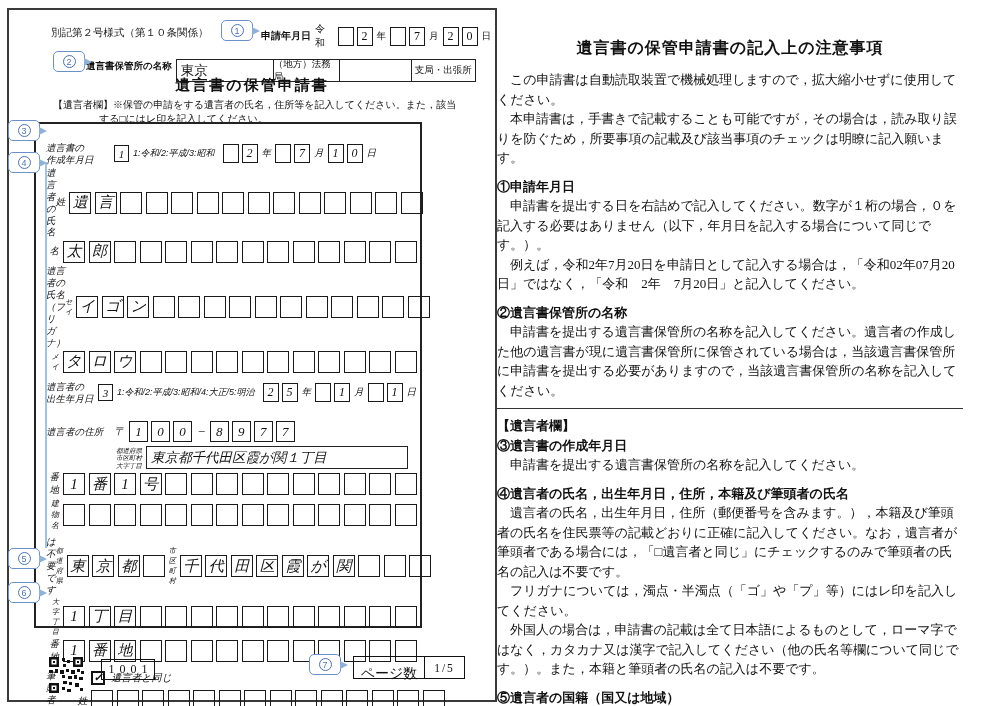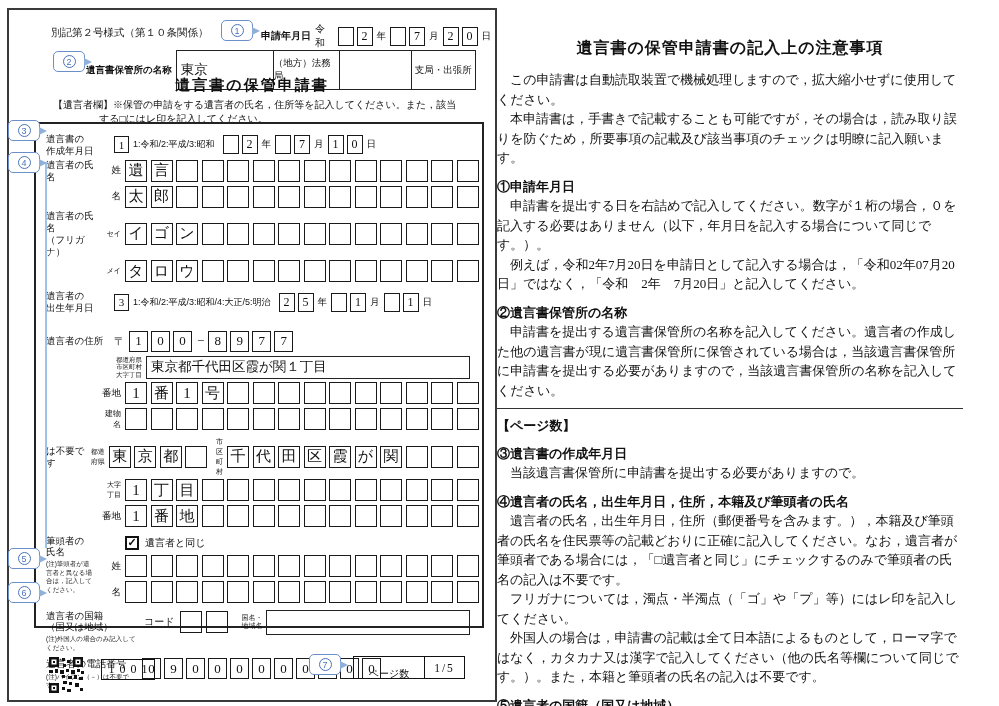--- a/index.html
+++ b/index.html
@@ -11,36 +11,36 @@
                background:#fff; border:2px solid #3a3a3a; }
 
   .form-code { position:absolute; left:42px; top:16px; font-size:10.5px; color:#222; }
 
   .app-date-row { position:absolute; left:252px; top:12px; display:flex; align-items:center; }
   .app-date-label { font-size:10px; font-weight:bold; margin-right:4px; white-space:nowrap; }
   .era-text { font-size:10px; margin-right:4px; }
 
   .office-row { position:absolute; left:77px; top:40px; display:flex; align-items:center; }
   .office-label { font-size:9.5px; font-weight:bold; margin-right:4px; white-space:nowrap; }
-  .office-table { display:flex; border:1.5px solid #222; height:40px; }
+  .office-table { display:flex; border:1.5px solid #222; height:23px;margin-top:9px; }
   .office-cell { display:flex; align-items:center; justify-content:center; font-size:9.5px; }
   .office-cell + .office-cell { border-left:1.5px solid #222; }
   .office-value { width:96px; justify-content:flex-start; padding-left:4px;
                   font-family:"Liberation Serif", serif; font-size:13.5px; }
   .office-c2 { width:66px; }
   .office-c3 { width:72px; }
   .office-c4 { width:64px; }
 
   .main-title { position:absolute; left:0; top:66px; width:100%; text-align:center;
                 font-size:15px; font-weight:bold; letter-spacing:2px; }
   .form-note { position:absolute; left:44px; top:88px; width:408px; font-size:10px;
                line-height:1.35; padding-left:46px; text-indent:-46px; }
 
-  .big-box { position:absolute; left:25px; top:112px; width:450px; height:506px;
-             border:2px solid #222; padding-top:7px; }
+  .big-box { position:absolute; left:25px; top:112px; width:388px; height:506px;
+             border:2px solid #222; padding-top:16px;font-style:italic; }
 
   .brow { display:flex; align-items:center; margin:1px 0 1px 10px; min-height:25px; }
   .lbl  { width:68px; font-size:9.5px; line-height:1.25; }
   .sub  { width:32px; text-align:right; padding-right:4px; font-size:9.5px; }
   .sub.tiny  { font-size:7px; }
   .sub2 { width:100px; text-align:right; padding-right:4px; font-size:6.5px; line-height:1.15; }
   .boxes { display:flex; }
 
   .cbox { width:22px; height:22px; border:1.6px solid #1a1a1a; margin-right:3.5px;
           display:flex; align-items:center; justify-content:center;
@@ -88,21 +88,21 @@
 
   
   .qr { position:absolute; left:40px; top:645px; }
   .code-box { position:absolute; left:92px; top:649px; width:54px; height:21px;
               border:1.6px solid #111; display:flex; align-items:center; justify-content:center;
               font-family:"Liberation Serif", serif; font-size:12px; letter-spacing:5px;
               padding-left:5px; }
   .page-table { position:absolute; left:344px; top:646px; display:flex; height:23px;
                 border:1.6px solid #111; }
   .page-cell { display:flex; align-items:center; justify-content:center; }
-  .page-label-cell { width:70px; font-size:10px;margin-top:12px; }
+  .page-label-cell { width:70px; font-size:14px;margin-top:12px; }
   .page-value-cell { width:40px; border-left:1.6px solid #111;
                      font-family:"Liberation Serif", serif; font-size:11.5px; letter-spacing:2px; }
 
   
   .right-panel { position:absolute; left:497px; top:36px; width:466px;
                  font-family:"Liberation Serif", serif; font-size:13px; line-height:1.5; }
   .rp-title { font-family:"Liberation Sans", sans-serif; font-weight:bold; font-size:16px;
               text-align:center; letter-spacing:1px; margin-bottom:10px; }
   .rp-para { text-indent:1em; }
   .rp-h { font-family:"Liberation Sans", sans-serif; font-weight:bold; font-size:13px;
@@ -595,23 +595,23 @@
 
   <div class="rp-h">①申請年月日</div>
   <p class="rp-para">申請書を提出する日を右詰めで記入してください。数字が１桁の場合，０を記入する必要はありません（以下，年月日を記入する場合について同じです。）。</p>
   <p class="rp-para">例えば，令和2年7月20日を申請日として記入する場合は，「令和02年07月20日」ではなく，「令和　2年　7月20日」と記入してください。</p>
 
   <div class="rp-h">②遺言書保管所の名称</div>
   <p class="rp-para">申請書を提出する遺言書保管所の名称を記入してください。遺言者の作成した他の遺言書が現に遺言書保管所に保管されている場合は，当該遺言書保管所に申請書を提出する必要がありますので，当該遺言書保管所の名称を記入してください。</p>
 
   <hr class="rp-divider">
 
-  <div class="rp-group-h">【ページ数】</div>
-  <div class="rp-h" style="margin-top:8px;">③遺言書の作成年月日</div>
-  <p class="rp-para">当該遺言書保管所に申請書を提出する必要がありますので。</p>
+  <div class="rp-group-h">【遺言者欄】</div>
+  <div class="rp-h" style="margin-top:0;">③遺言書の作成年月日</div>
+  <p class="rp-para">申請書を提出する遺言書保管所の名称を記入してください。</p>
 
   <div class="rp-h">④遺言者の氏名，出生年月日，住所，本籍及び筆頭者の氏名</div>
   <p class="rp-para">遺言者の氏名，出生年月日，住所（郵便番号を含みます。），本籍及び筆頭者の氏名を住民票等の記載どおりに正確に記入してください。なお，遺言者が筆頭者である場合には，「□遺言者と同じ」にチェックするのみで筆頭者の氏名の記入は不要です。</p>
   <p class="rp-para">フリガナについては，濁点・半濁点（「ゴ」や「プ」等）にはレ印を記入してください。</p>
   <p class="rp-para">外国人の場合は，申請書の記載は全て日本語によるものとして，ローマ字ではなく，カタカナ又は漢字で記入してください（他の氏名等欄について同じです。）。また，本籍と筆頭者の氏名の記入は不要です。</p>
 
   <div class="rp-h">⑤遺言者の国籍（国又は地域）</div>
 
 </div>
 

